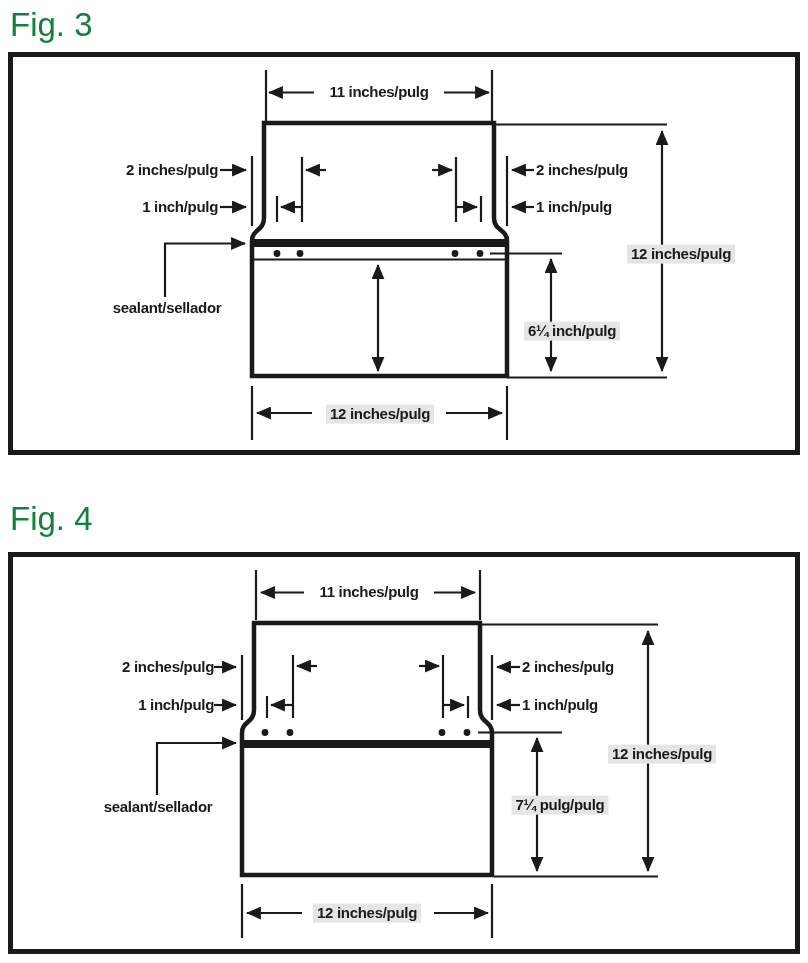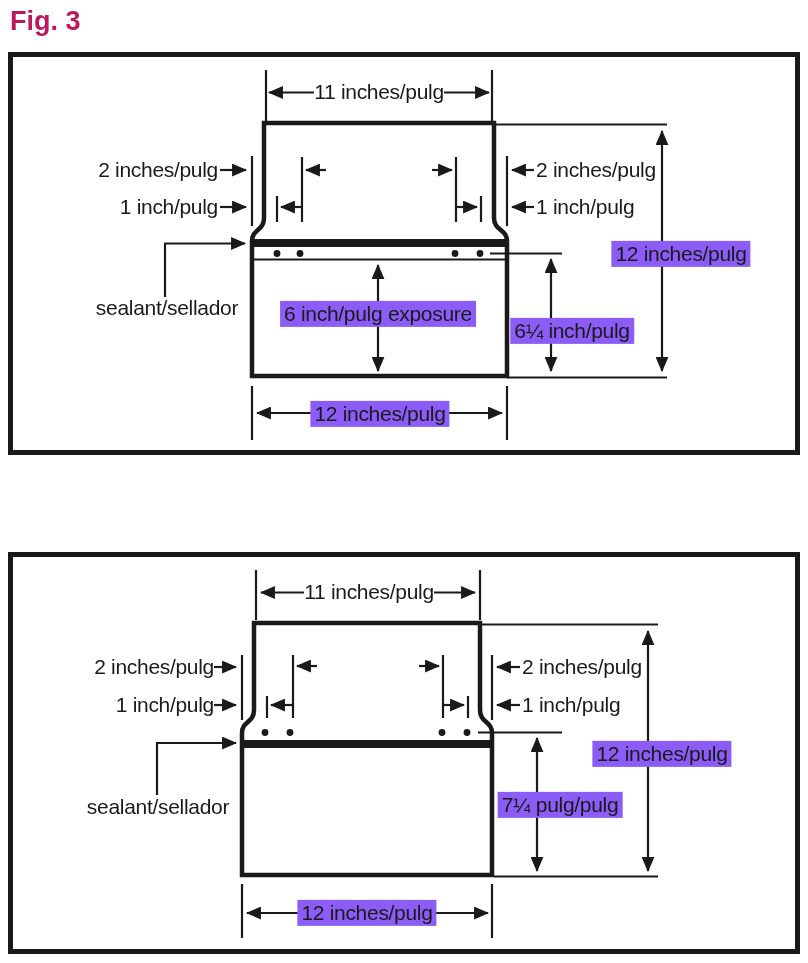--- a/index.html
+++ b/index.html
@@ -1,27 +1,27 @@
 <!DOCTYPE html>
 <html><head>
 <meta charset="utf-8">
 <style>
   html,body{margin:0;padding:0;background:#ffffff;}
   .canvas{position:relative;width:808px;height:963px;background:#ffffff;overflow:hidden;
           font-family:"Liberation Sans",sans-serif;color:#1a1a1a;}
   .frame{position:absolute;border:5px solid #1a1a1a;box-sizing:border-box;background:transparent;}
   .linework{position:absolute;left:0;top:0;z-index:1;}
-  .fig-title{position:absolute;z-index:3;font-weight:700;font-size:27px;letter-spacing:0px;
-             white-space:nowrap;color:#be185d;}
-  .lbl{position:absolute;z-index:3;font-weight:400;font-size:21px;letter-spacing:-0.3px;
+  .fig-title{position:absolute;z-index:3;font-weight:400;font-size:33px;letter-spacing:0px;
+             white-space:nowrap;color:#15803d;}
+  .lbl{position:absolute;z-index:3;font-weight:700;font-size:15px;letter-spacing:-0.3px;
        white-space:nowrap;color:#1a1a1a;line-height:1.25;}
   .cc{transform:translate(-50%,-50%);}          
   .ra{transform:translate(-100%,-50%);}         
   .la{transform:translate(0,-50%);}             
-  .bg{background:#8b5cf6;padding:0 4px;}
+  .bg{background:#e5e5e5;padding:0 4px;}
 </style>
 </head>
 <body>
 
 <div class="canvas">
 
   <div class="frame" style="left:8px;top:52px;width:792px;height:403px;"></div>
   <div class="frame" style="left:8px;top:552px;width:792px;height:402px;"></div>
 
   <svg class="linework" width="808" height="963" viewBox="0 0 808 963">
@@ -152,24 +152,24 @@
   </svg>
 
   <div class="fig-title" style="left:10px;top:6px;">Fig. 3</div>
   <div class="lbl cc" style="left:379px;top:92px;">11 inches/pulg</div>
   <div class="lbl ra" style="left:218px;top:170px;">2 inches/pulg</div>
   <div class="lbl ra" style="left:218px;top:207px;">1 inch/pulg</div>
   <div class="lbl la" style="left:536px;top:170px;">2 inches/pulg</div>
   <div class="lbl la" style="left:536px;top:207px;">1 inch/pulg</div>
   <div class="lbl cc bg" style="left:681px;top:254px;">12 inches/pulg</div>
   <div class="lbl cc" style="left:167px;top:308px;">sealant/sellador</div>
-  <div class="lbl cc bg" style="left:378px;top:314px;">6 inch/pulg exposure</div>
   <div class="lbl cc bg" style="left:572px;top:315px;margin-top:16px;">6¼ inch/pulg</div>
   <div class="lbl cc bg" style="left:380px;top:414px;">12 inches/pulg</div>
 
+  <div class="fig-title" style="left:10px;top:500px;">Fig. 4</div>
   <div class="lbl cc" style="left:369px;top:592px;">11 inches/pulg</div>
   <div class="lbl ra" style="left:214px;top:667px;">2 inches/pulg</div>
   <div class="lbl ra" style="left:214px;top:705px;">1 inch/pulg</div>
   <div class="lbl la" style="left:522px;top:667px;">2 inches/pulg</div>
   <div class="lbl la" style="left:522px;top:705px;">1 inch/pulg</div>
   <div class="lbl cc bg" style="left:662px;top:754px;">12 inches/pulg</div>
   <div class="lbl cc" style="left:158px;top:807px;">sealant/sellador</div>
   <div class="lbl cc bg" style="left:560px;top:805px;">7¼ pulg/pulg</div>
   <div class="lbl cc bg" style="left:367px;top:913px;">12 inches/pulg</div>
 

